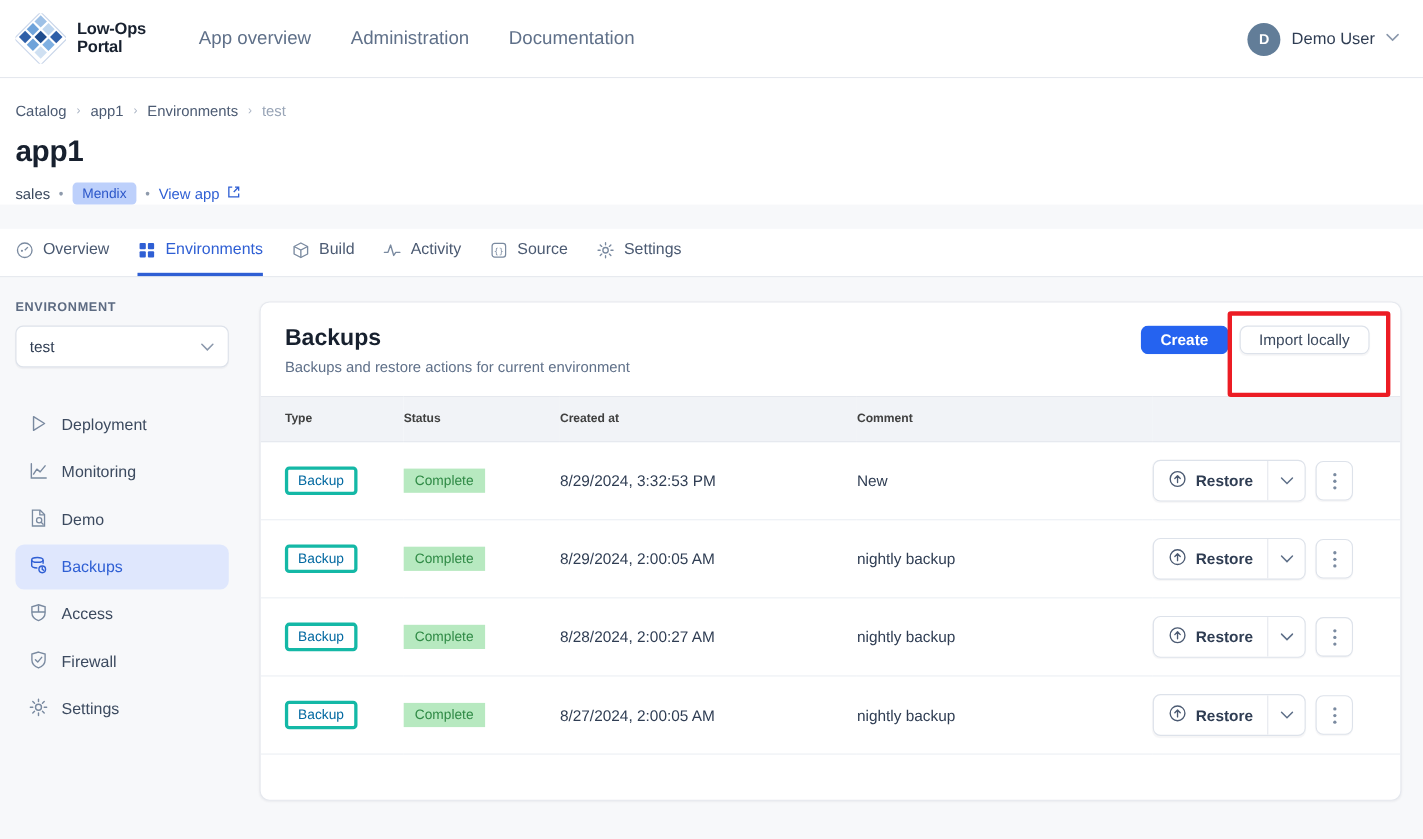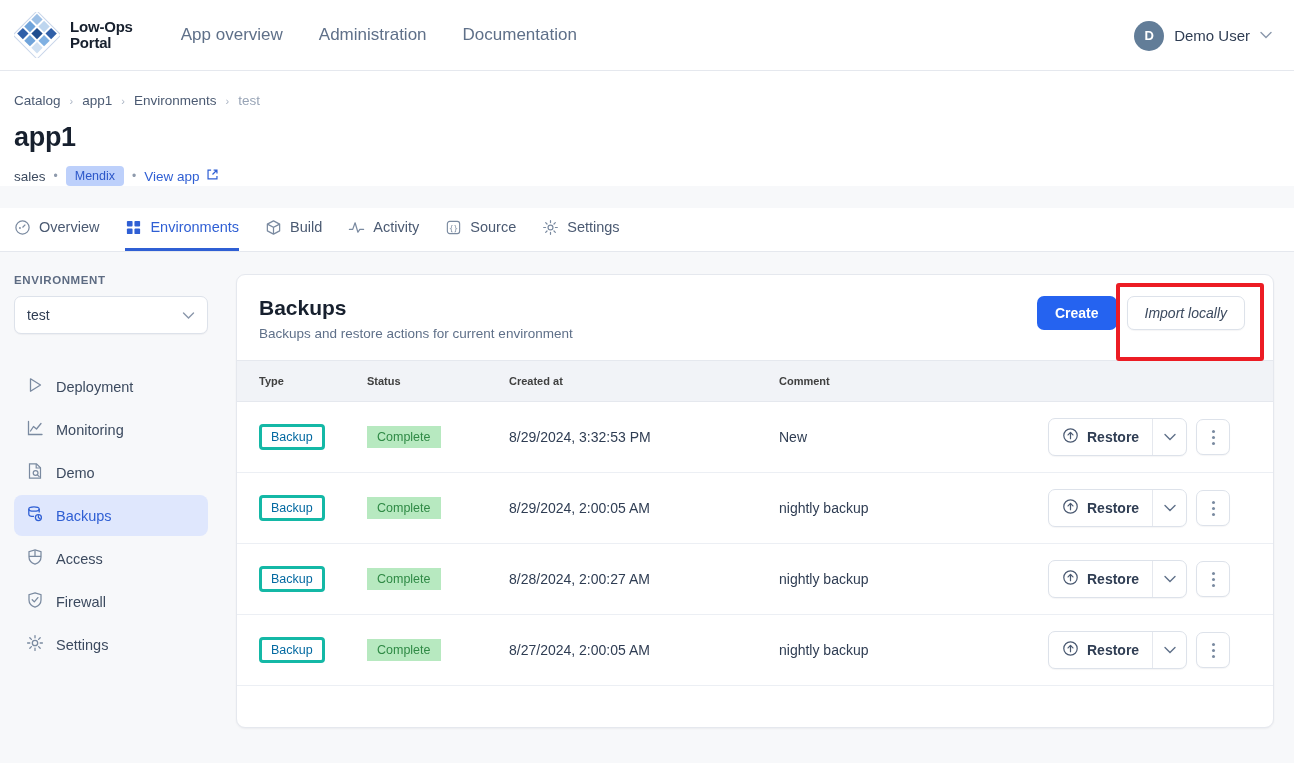--- a/index.html
+++ b/index.html
@@ -110,29 +110,28 @@
     box-shadow: 0 1px 2px rgba(16,24,40,.05); overflow: hidden; height: 100%;
   }
   .card-head {
     display: flex; align-items: flex-start; justify-content: space-between;
     padding: 21px 22px 19px 22px; position: relative;
   }
   .card-title { font-size: 21px; font-weight: bold; color: #17202e; }
   .card-sub { font-size: 13.5px; color: #5f7089; margin-top: 6px; }
   .head-actions { display: flex; align-items: center; gap: 10px; padding-right: 6px;}
   .btn {
-    height: 34px; border-radius: 7px; font-size: 14px;
+    height: 26px; border-radius: 7px; font-size: 14px;
     display: flex; align-items: center; justify-content: center;
     padding: 0 17px; cursor: pointer; border: 1px solid transparent;
   }
   .btn-primary { background: #2563f0; color: #fff; font-weight: bold; }
   .btn-secondary {
     background: #fff; color: #3c4a5f; border-color: #dde2ea;
     box-shadow: 0 1px 1px rgba(16,24,40,.04);
-    font-style: italic;
   }
   .highlight-box {
     position: absolute; border: 4px solid #ec1c24; border-radius: 3px;
     pointer-events: none;
   }
 
   
   table { width: 100%; border-collapse: collapse; table-layout: fixed; }
   thead th {
     background: #f1f3f7; text-align: left; font-size: 11px;

